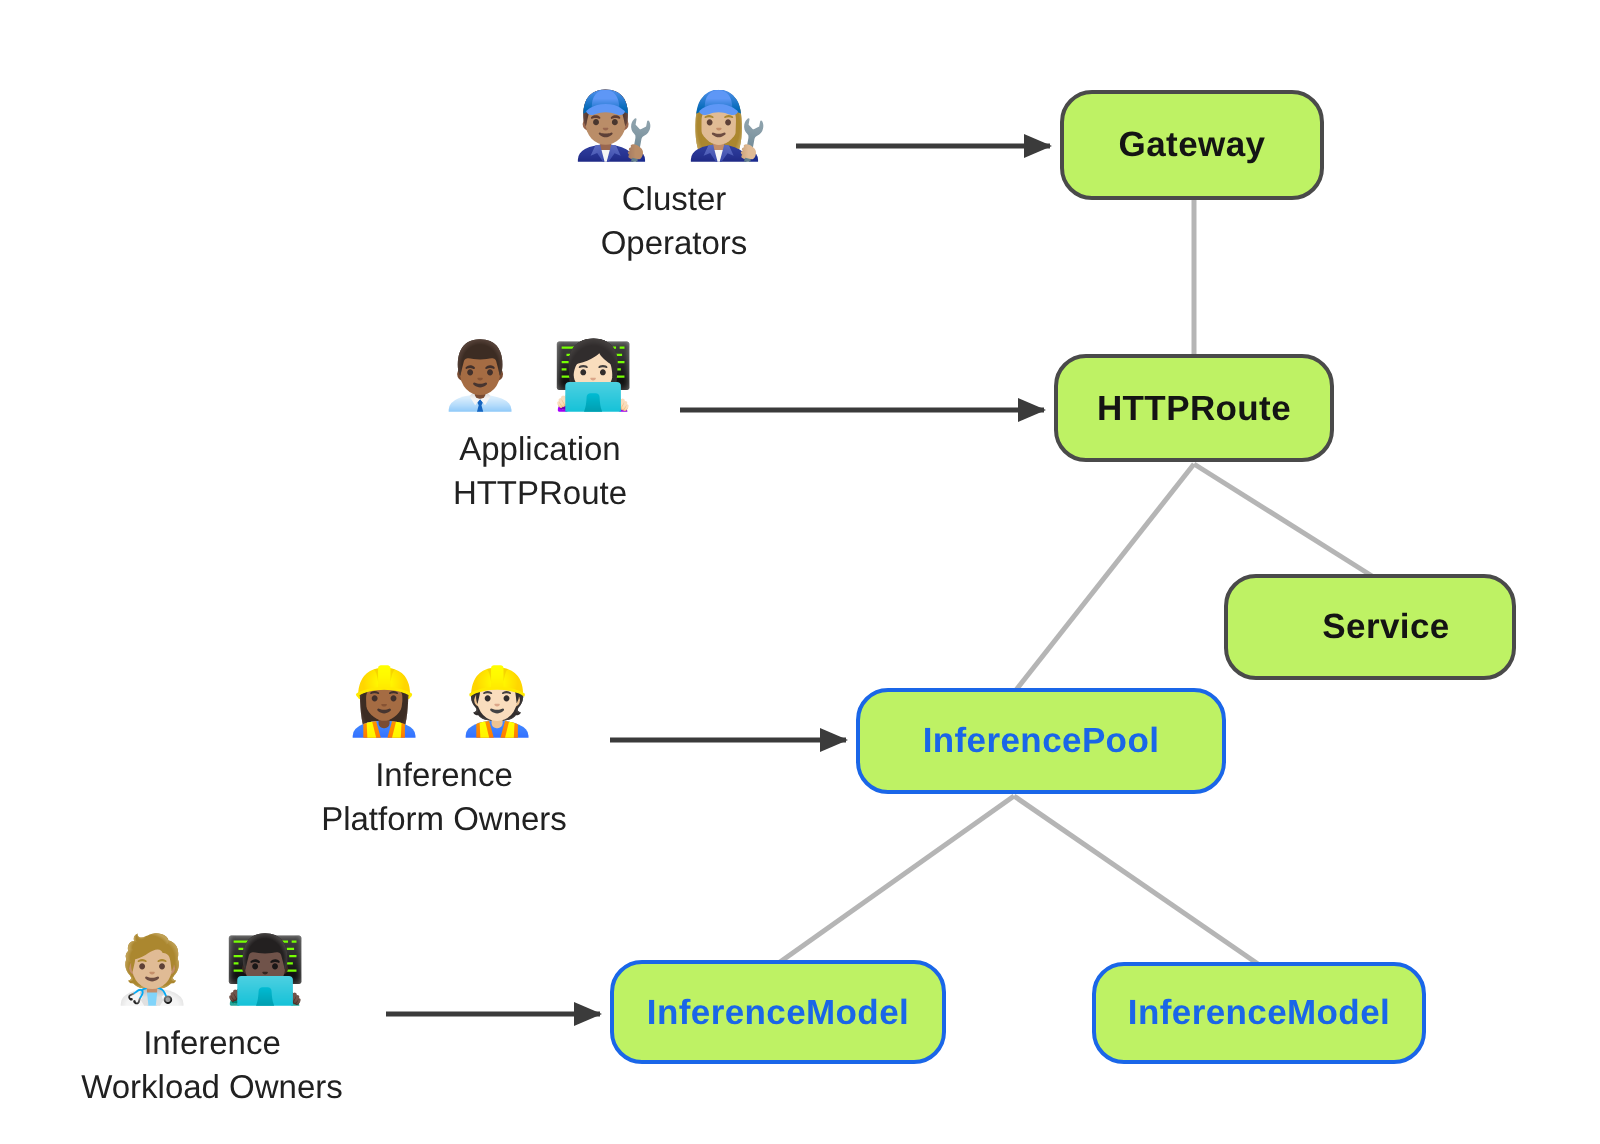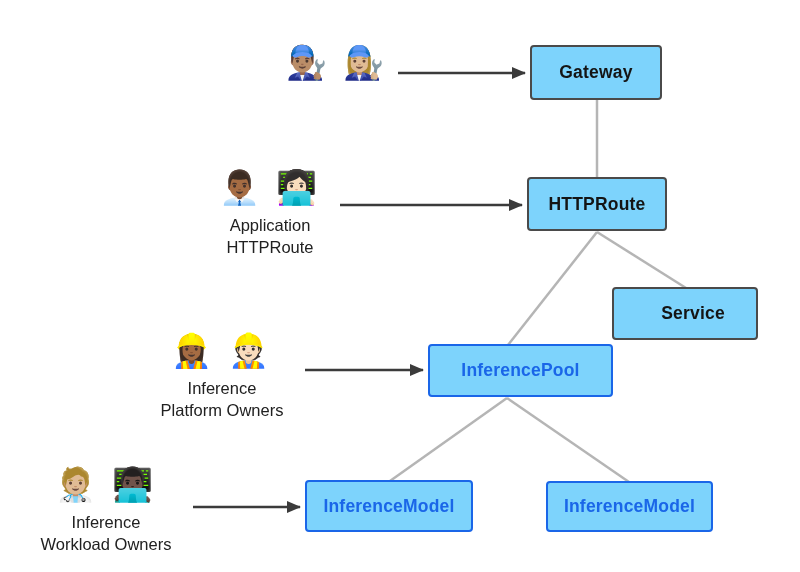--- a/index.html
+++ b/index.html
@@ -8,22 +8,22 @@
     width: 800px; height: 572px;
     font-family: "Liberation Sans", "DejaVu Sans", sans-serif;
     position: relative; overflow: hidden;
   }
   #diagram { position: absolute; left: 0; top: 0; width: 800px; height: 572px; }
   svg.layer { position: absolute; left: 0; top: 0; width: 800px; height: 572px; }
 
   .node {
     position: absolute;
     display: flex; align-items: center; justify-content: center;
-    background: #7dd3fc;
-    border-radius: 4px;
+    background: #bef264;
+    border-radius: 16px;
     font-weight: 700;
     font-size: 17.5px;
     letter-spacing: 0.2px;
     z-index: 2;
   }
   .node.dark { border: 2.5px solid #4a4a4a; color: #141414; }
   .node.blue { border: 2.5px solid #1a66e8; color: #1a66e8; }
 
   .persona {
     position: absolute;
@@ -80,20 +80,22 @@
     <line x1="507" y1="398" x2="629" y2="482" stroke="#b5b5b5" stroke-width="2.5"></line>
 
     <line x1="398" y1="73" x2="525" y2="73" stroke="#3b3b3b" stroke-width="2.5" marker-end="url(#arrowhead)"></line>
     <line x1="340" y1="205" x2="522" y2="205" stroke="#3b3b3b" stroke-width="2.5" marker-end="url(#arrowhead)"></line>
     <line x1="305" y1="370" x2="423" y2="370" stroke="#3b3b3b" stroke-width="2.5" marker-end="url(#arrowhead)"></line>
     <line x1="193" y1="507" x2="300" y2="507" stroke="#3b3b3b" stroke-width="2.5" marker-end="url(#arrowhead)"></line>
   </svg>
 
   <div class="persona" id="persona-cluster-operators">
     <span class="emoji">👨🏽‍🔧 👩🏼‍🔧</span>
+    <span class="plabel">Cluster
+Operators</span>
   </div>
 
   <div class="persona" id="persona-application-developers">
     <span class="emoji">👨🏾‍💼 👩🏻‍💻</span>
     <span class="plabel">Application
 HTTPRoute</span>
   </div>
 
   <div class="persona" id="persona-inference-platform-owners">
     <span class="emoji">👷🏾‍♀️ 👷🏻</span>

